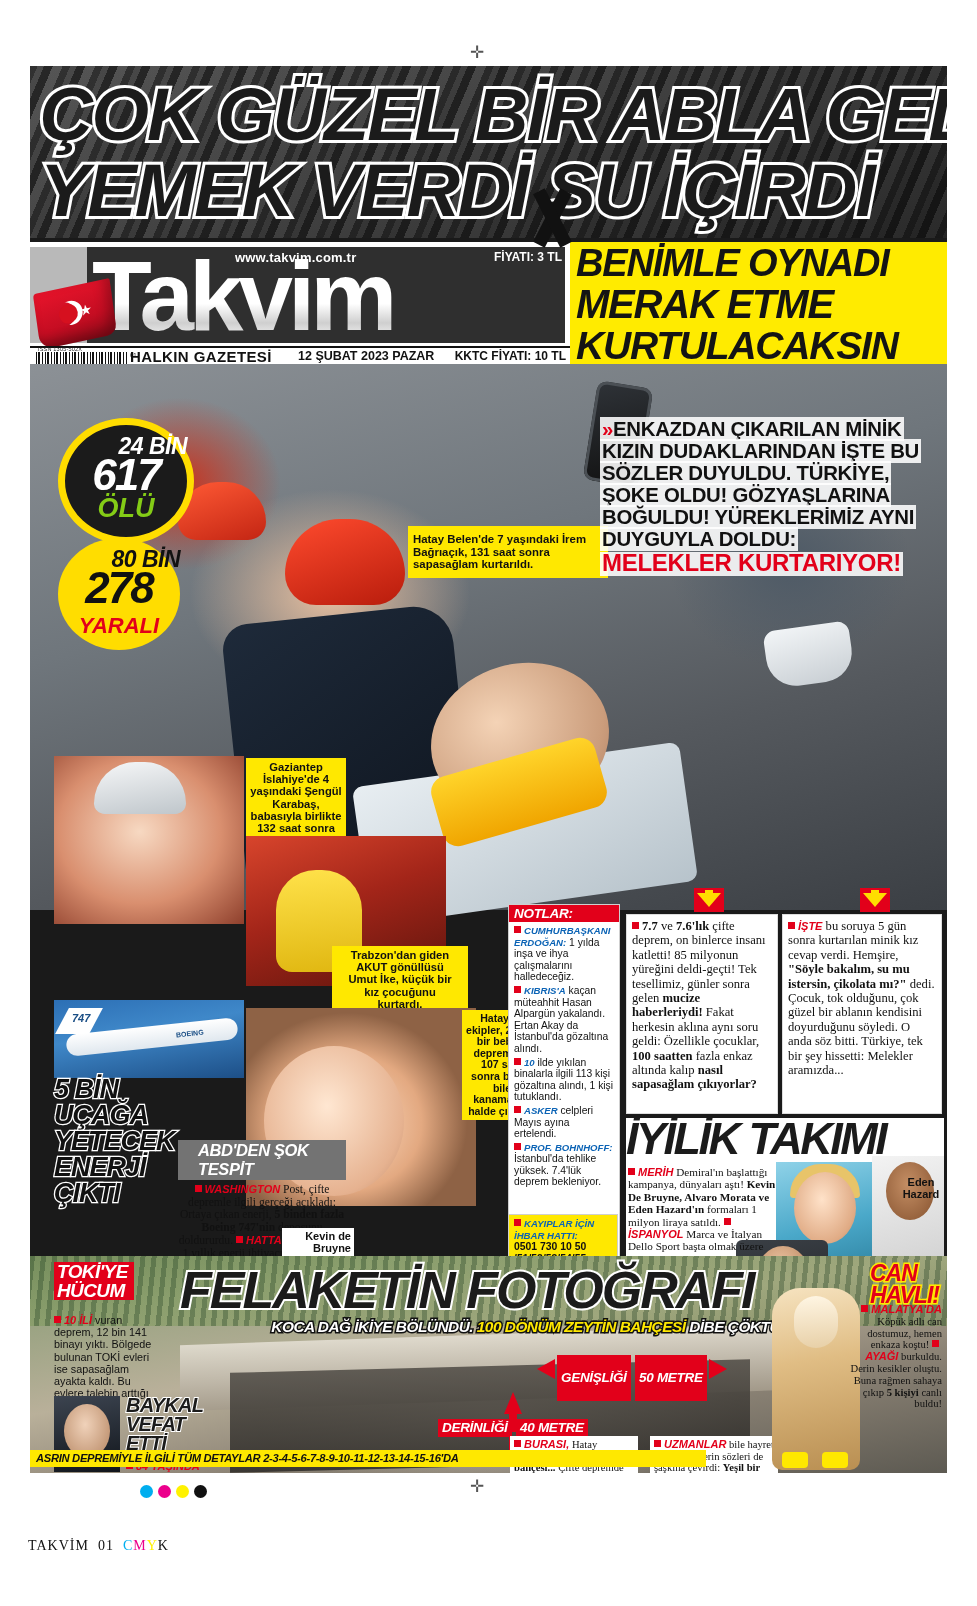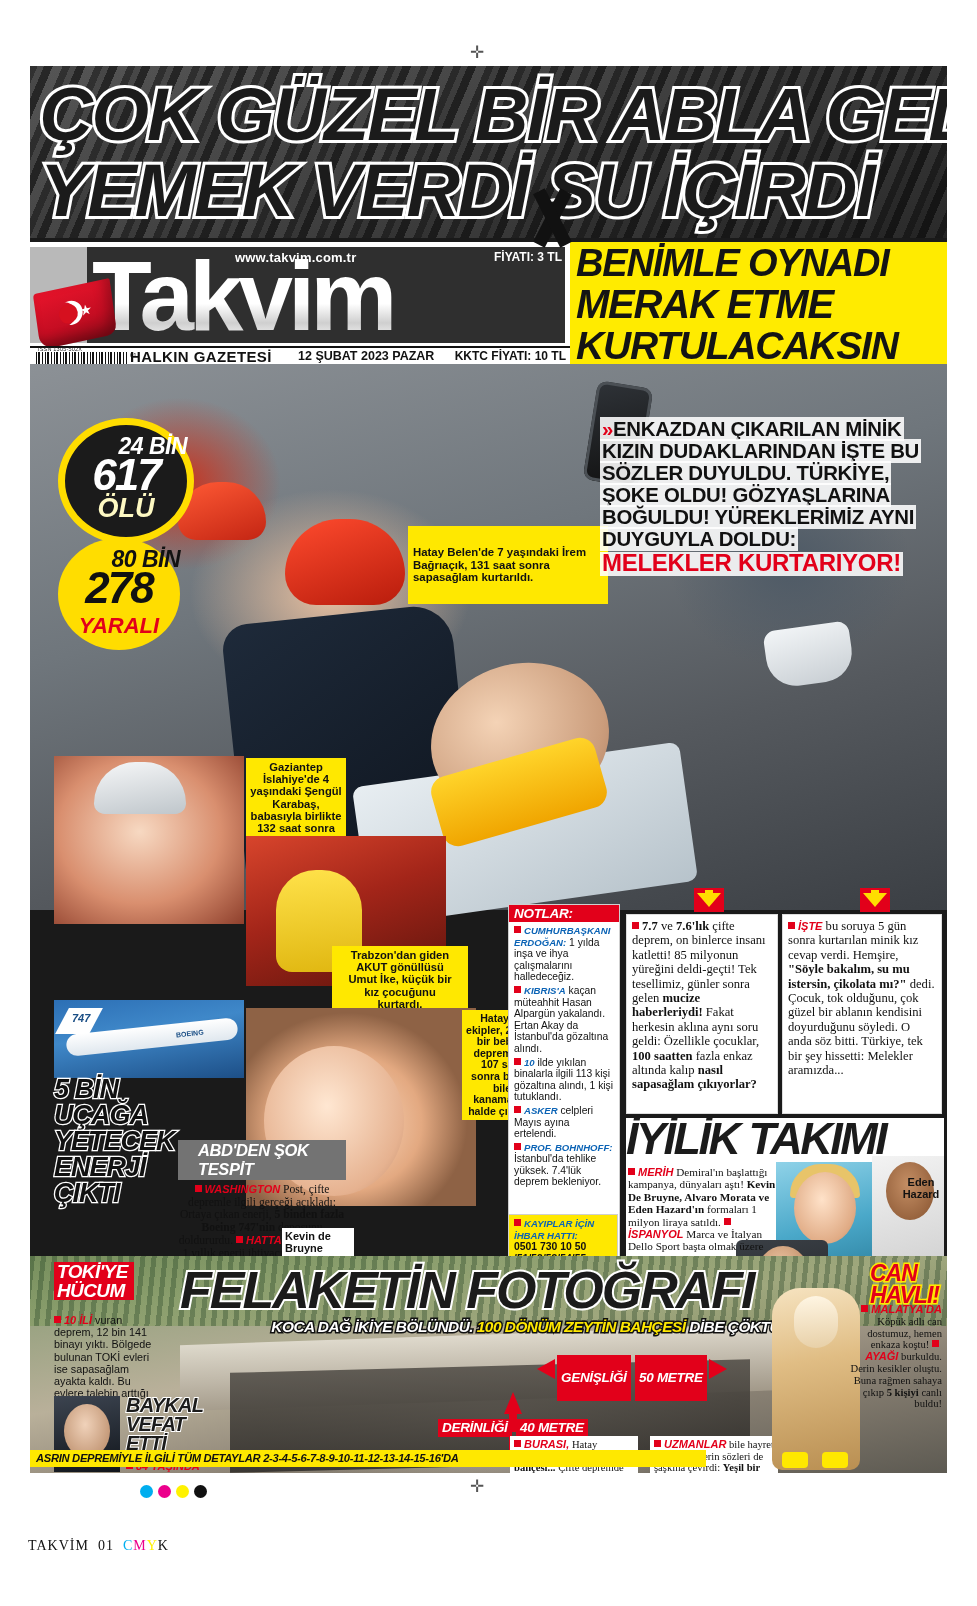--- a/index.html
+++ b/index.html
@@ -106,26 +106,26 @@
   .blackribbon:after{transform:rotate(-27deg);}
 
   
   .badge{position:absolute;border-radius:50%;text-align:center;}
   .badge-dark{left:28px;top:352px;width:122px;height:112px;background:#1b1b1b;border:7px solid #ffdd00;}
   .badge-yel{left:28px;top:472px;width:122px;height:112px;background:#ffdd00;}
   .badge .t1{position:absolute;left:0;right:0;top:8px;font-size:23px;font-weight:bold;font-style:italic;letter-spacing:-.5px;text-align:right;}
   .badge .t2{position:absolute;left:0;right:0;top:28px;font-size:44px;line-height:44px;font-weight:bold;font-style:italic;letter-spacing:-2px;}
   .badge .t3{position:absolute;left:0;right:0;top:70px;font-size:27px;line-height:27px;font-weight:bold;font-style:italic;}
   .badge-dark .t1,.badge-dark .t2{color:#ffffff;}
-  .badge-dark .t3{color:#fef9c3;}
+  .badge-dark .t3{color:#84cc16;}
   .badge-yel .t1,.badge-yel .t2{color:#111;}
   .badge-yel .t3{color:#e2001a;font-size:22px;top:74px;}
 
   
-  .cap-irem{position:absolute;left:378px;top:460px;width:190px;background:#ffe800;padding:20px 5px;
+  .cap-irem{position:absolute;left:378px;top:460px;width:190px;background:#ffe800;padding:7px 5px;
      font-size:11.4px;line-height:12.6px;font-weight:bold;color:#111;}
 
   
   .deck{position:absolute;left:570px;top:352px;width:330px;}
   .deck p{margin:0;font-size:20.4px;line-height:22px;font-weight:bold;color:#111;letter-spacing:-.3px;
      background:rgba(255,255,255,.88);display:inline;box-decoration-break:clone;-webkit-box-decoration-break:clone;padding:1px 2px;}
   .deck .chev{color:#e2001a;font-weight:bold;}
   .deck .red{color:#e2001a;font-size:24px;line-height:26px;}
 
   
@@ -204,21 +204,21 @@
   .ph-hazard{position:absolute;left:246px;top:38px;width:74px;height:120px;
      background:linear-gradient(165deg,#f3f3f3,#cfcfcf);}
   .ph-hazard .head{position:absolute;left:14px;top:6px;width:48px;height:58px;border-radius:50%;
      background:radial-gradient(ellipse at 45% 38%,#c48e64,#95613c 75%);}
   .ph-merih{position:absolute;left:110px;top:122px;width:92px;height:120px;
      background:linear-gradient(170deg,#3a3f45,#16181b);border-radius:6px;}
   .ph-merih .head{position:absolute;left:20px;top:6px;width:54px;height:62px;border-radius:50%;
      background:radial-gradient(ellipse at 45% 38%,#f0c9a8,#c08f68 72%);}
   .lbl-eden{position:absolute;left:272px;top:58px;font-size:11px;line-height:12px;font-weight:bold;color:#111;text-align:center;}
   .lbl-kdb{position:absolute;left:252px;top:1162px;width:66px;background:#fff;padding:2px 3px;
-     font-size:11px;line-height:12px;font-weight:bold;color:#111;text-align:left;}
+     font-size:11px;line-height:12px;font-weight:bold;color:#111;text-align:right;}
   .cap-merih{position:absolute;left:148px;top:150px;width:78px;background:#fff;padding:2px 3px;
      font-size:9.6px;line-height:10.6px;font-weight:bold;color:#111;}
 
   
   .bottom{position:absolute;left:0;top:1190px;width:917px;height:217px;
      background:
        radial-gradient(ellipse 340px 110px at 470px 160px,#cfc5b3 0%,rgba(207,197,179,0) 72%),
        linear-gradient(170deg,#7c8b6a 0%,#9aa382 18%,#b9b09a 42%,#8e8577 66%,#5d5a52 100%);}
   .bottom .ridge{position:absolute;left:150px;top:78px;width:640px;height:66px;
      background:linear-gradient(180deg,#e3ded2,#a59c8c);transform:skewY(-2deg);opacity:.9;}

